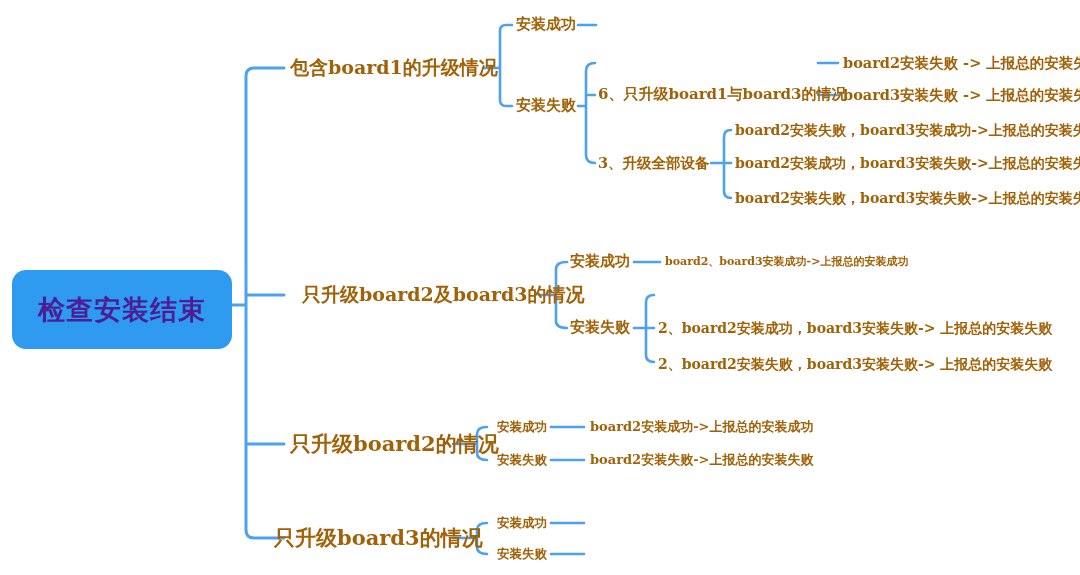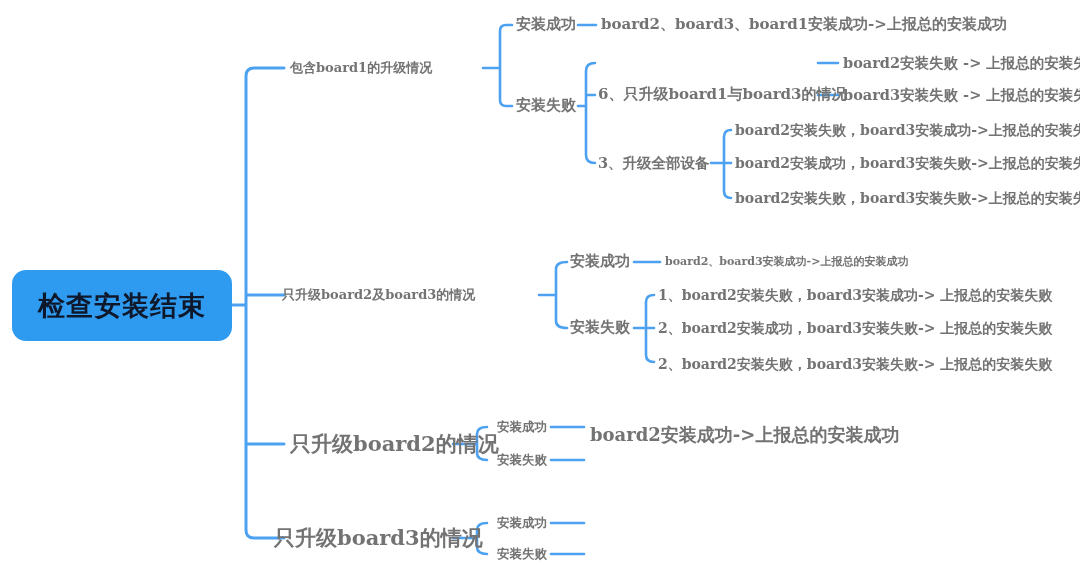--- a/index.html
+++ b/index.html
@@ -11,41 +11,41 @@
     font-family:"DejaVu Serif","Liberation Serif",serif;
   }
   .wires{position:absolute;left:0;top:0;width:1080px;height:575px;}
   .wires path{fill:none;stroke:#4DA1F1;stroke-width:2.6;stroke-linecap:round;}
   .wires path.thick{stroke-width:3;}
   .node{
     position:absolute;
     transform:translateY(-50%);
     white-space:nowrap;
     font-weight:bold;
-    color:#737373;
+    color:#a16207;
     line-height:1.15;
     cursor:default;
   }
   .root-node{
     position:absolute;
-    left:12px;top:270px;width:220px;height:71px;
+    left:12px;top:270px;width:220px;height:79px;
     background:#2E9BF0;
     border-radius:14px;
     display:flex;align-items:center;justify-content:center;
     font-family:"DejaVu Sans","Liberation Sans",sans-serif;
-    font-weight:bold;font-size:27px;color:#0f172a;
+    font-weight:bold;font-size:27px;color:#4c1d95;
     letter-spacing:1px;
   }
-  .fs19{font-size:13px;}
+  .fs19{font-size:19px;}
   .fs17{font-size:21px;}
   .fs15{font-size:15px;}
   .fs145{font-size:14.5px;}
   .fs14{font-size:14px;}
   .fs135{font-size:11px;}
-  .fs13{font-size:18px;margin-top:8px;}
+  .fs13{font-size:13px;}
   .fs125{font-size:12.5px;}
 </style>
 </head>
 <body>
 
 <div class="canvas">
 
   <svg class="wires" viewBox="0 0 1080 575" xmlns="http://www.w3.org/2000/svg">
     <path class="thick" d="M232 305 H246 M284 68 H254 Q246 68 246 76 V530 Q246 538 254 538 H284 M246 295 H284 M246 444 H284"></path>
     <path d="M483 68 H500 M512 25 H506 Q500 25 500 31 V100 Q500 106 506 106 H512"></path>
@@ -62,40 +62,39 @@
     <path d="M551 460 H584"></path>
     <path d="M453 538 H477 M487 523 Q477 523 477 530 V547 Q477 554 487 554"></path>
     <path d="M551 523 H584"></path>
     <path d="M551 554 H584"></path>
   </svg>
 
   <div class="root-node">检查安装结束</div>
 
   <div class="node fs19" style="left:290px;top:68px">包含board1的升级情况</div>
   <div class="node fs15" style="left:516px;top:25px">安装成功</div>
-  <div class="node fs15" style="left:601px;top:25px">board2、board3、board1安装成功-&gt;上报总的安装成功</div>
   <div class="node fs15" style="left:516px;top:106px">安装失败</div>
   <div class="node fs145" style="left:843px;top:63px">board2安装失败 -&gt; 上报总的安装失败</div>
   <div class="node fs15" style="left:598px;top:95px">6、只升级board1与board3的情况</div>
   <div class="node fs145" style="left:843px;top:95px">board3安装失败 -&gt; 上报总的安装失败</div>
   <div class="node fs145" style="left:598px;top:163px">3、升级全部设备</div>
   <div class="node fs14" style="left:735px;top:130px">board2安装失败，board3安装成功-&gt;上报总的安装失败</div>
   <div class="node fs14" style="left:735px;top:163px">board2安装成功，board3安装失败-&gt;上报总的安装失败</div>
   <div class="node fs14" style="left:735px;top:198px">board2安装失败，board3安装失败-&gt;上报总的安装失败</div>
 
-  <div class="node fs19" style="left:282px;top:295px">只升级board2及board3的情况</div>
+  <div class="node fs19" style="left:302px;top:295px">只升级board2及board3的情况</div>
   <div class="node fs15" style="left:570px;top:262px">安装成功</div>
   <div class="node fs135" style="left:665px;top:262px">board2、board3安装成功-&gt;上报总的安装成功</div>
   <div class="node fs15" style="left:570px;top:328px">安装失败</div>
-  <div class="node fs14" style="left:658px;top:295px">1、board2安装失败，board3安装成功-&gt; 上报总的安装失败</div>
   <div class="node fs14" style="left:658px;top:328px">2、board2安装成功，board3安装失败-&gt; 上报总的安装失败</div>
   <div class="node fs14" style="left:658px;top:364px">2、board2安装失败，board3安装失败-&gt; 上报总的安装失败</div>
 
   <div class="node fs17" style="left:290px;top:444px">只升级board2的情况</div>
   <div class="node fs125" style="left:497px;top:427px">安装成功</div>
   <div class="node fs13" style="left:590px;top:427px">board2安装成功-&gt;上报总的安装成功</div>
   <div class="node fs125" style="left:497px;top:460px">安装失败</div>
+  <div class="node fs13" style="left:590px;top:460px">board2安装失败-&gt;上报总的安装失败</div>
 
   <div class="node fs17" style="left:274px;top:538px">只升级board3的情况</div>
   <div class="node fs125" style="left:497px;top:523px">安装成功</div>
   <div class="node fs125" style="left:497px;top:554px">安装失败</div>
 
 </div>
 
 </body></html>

